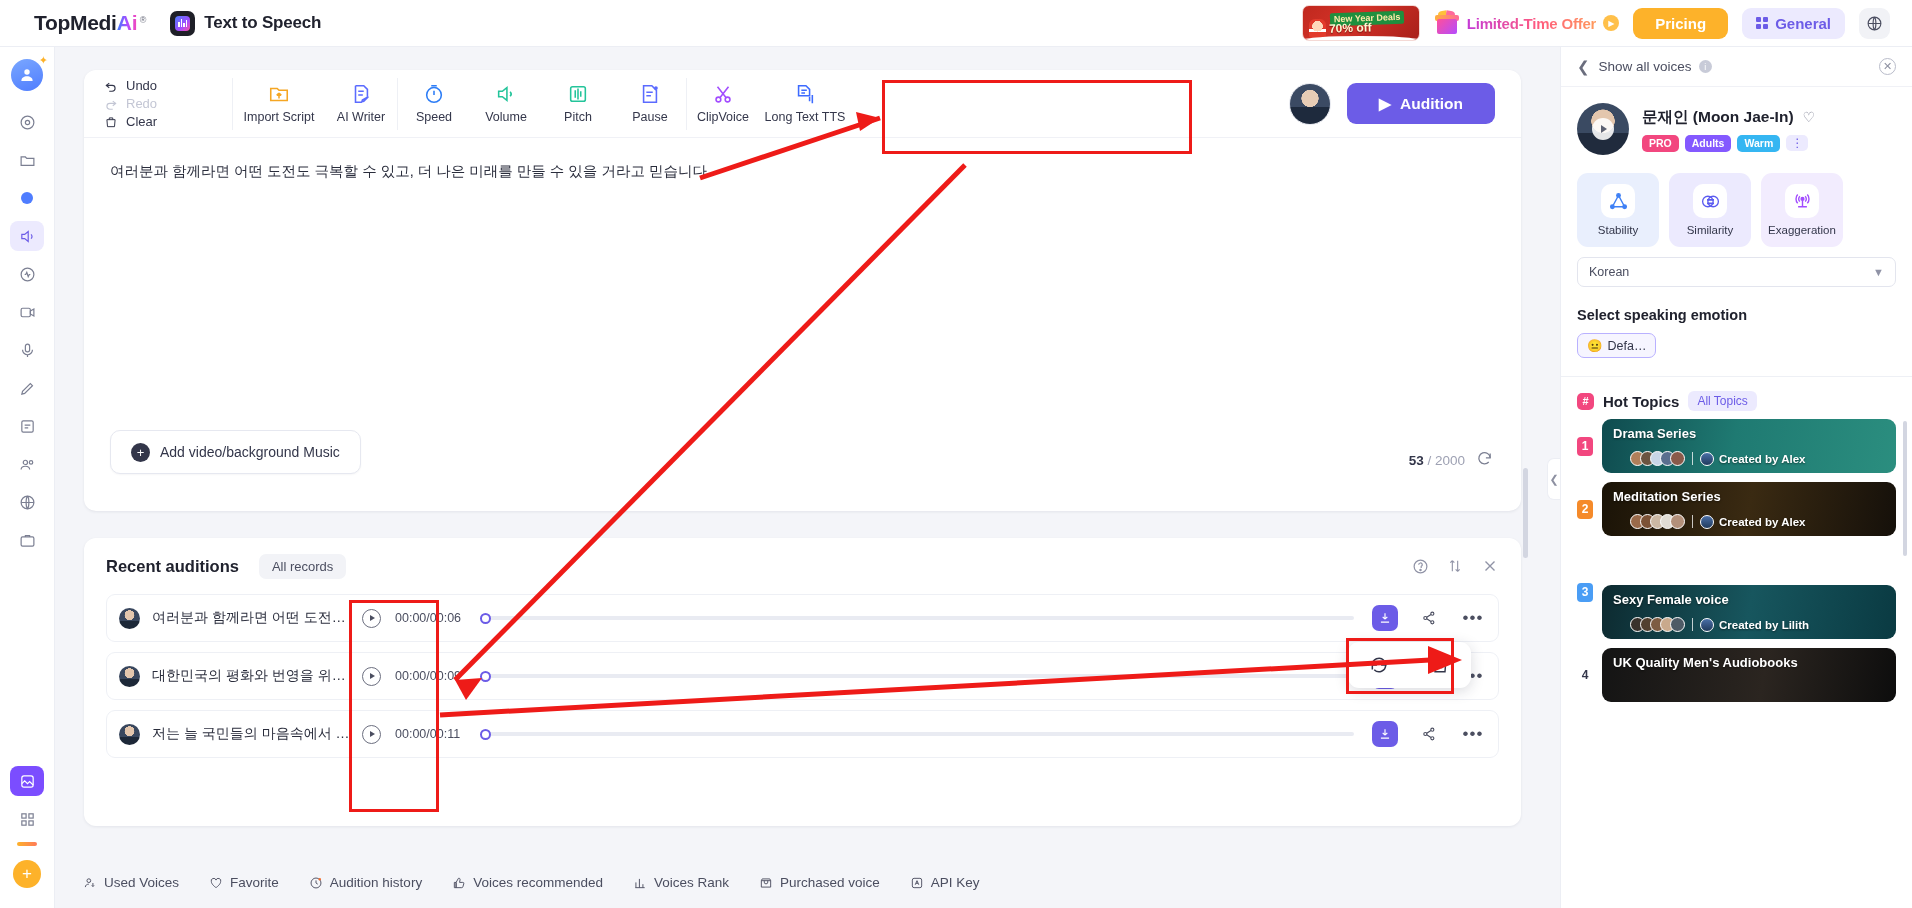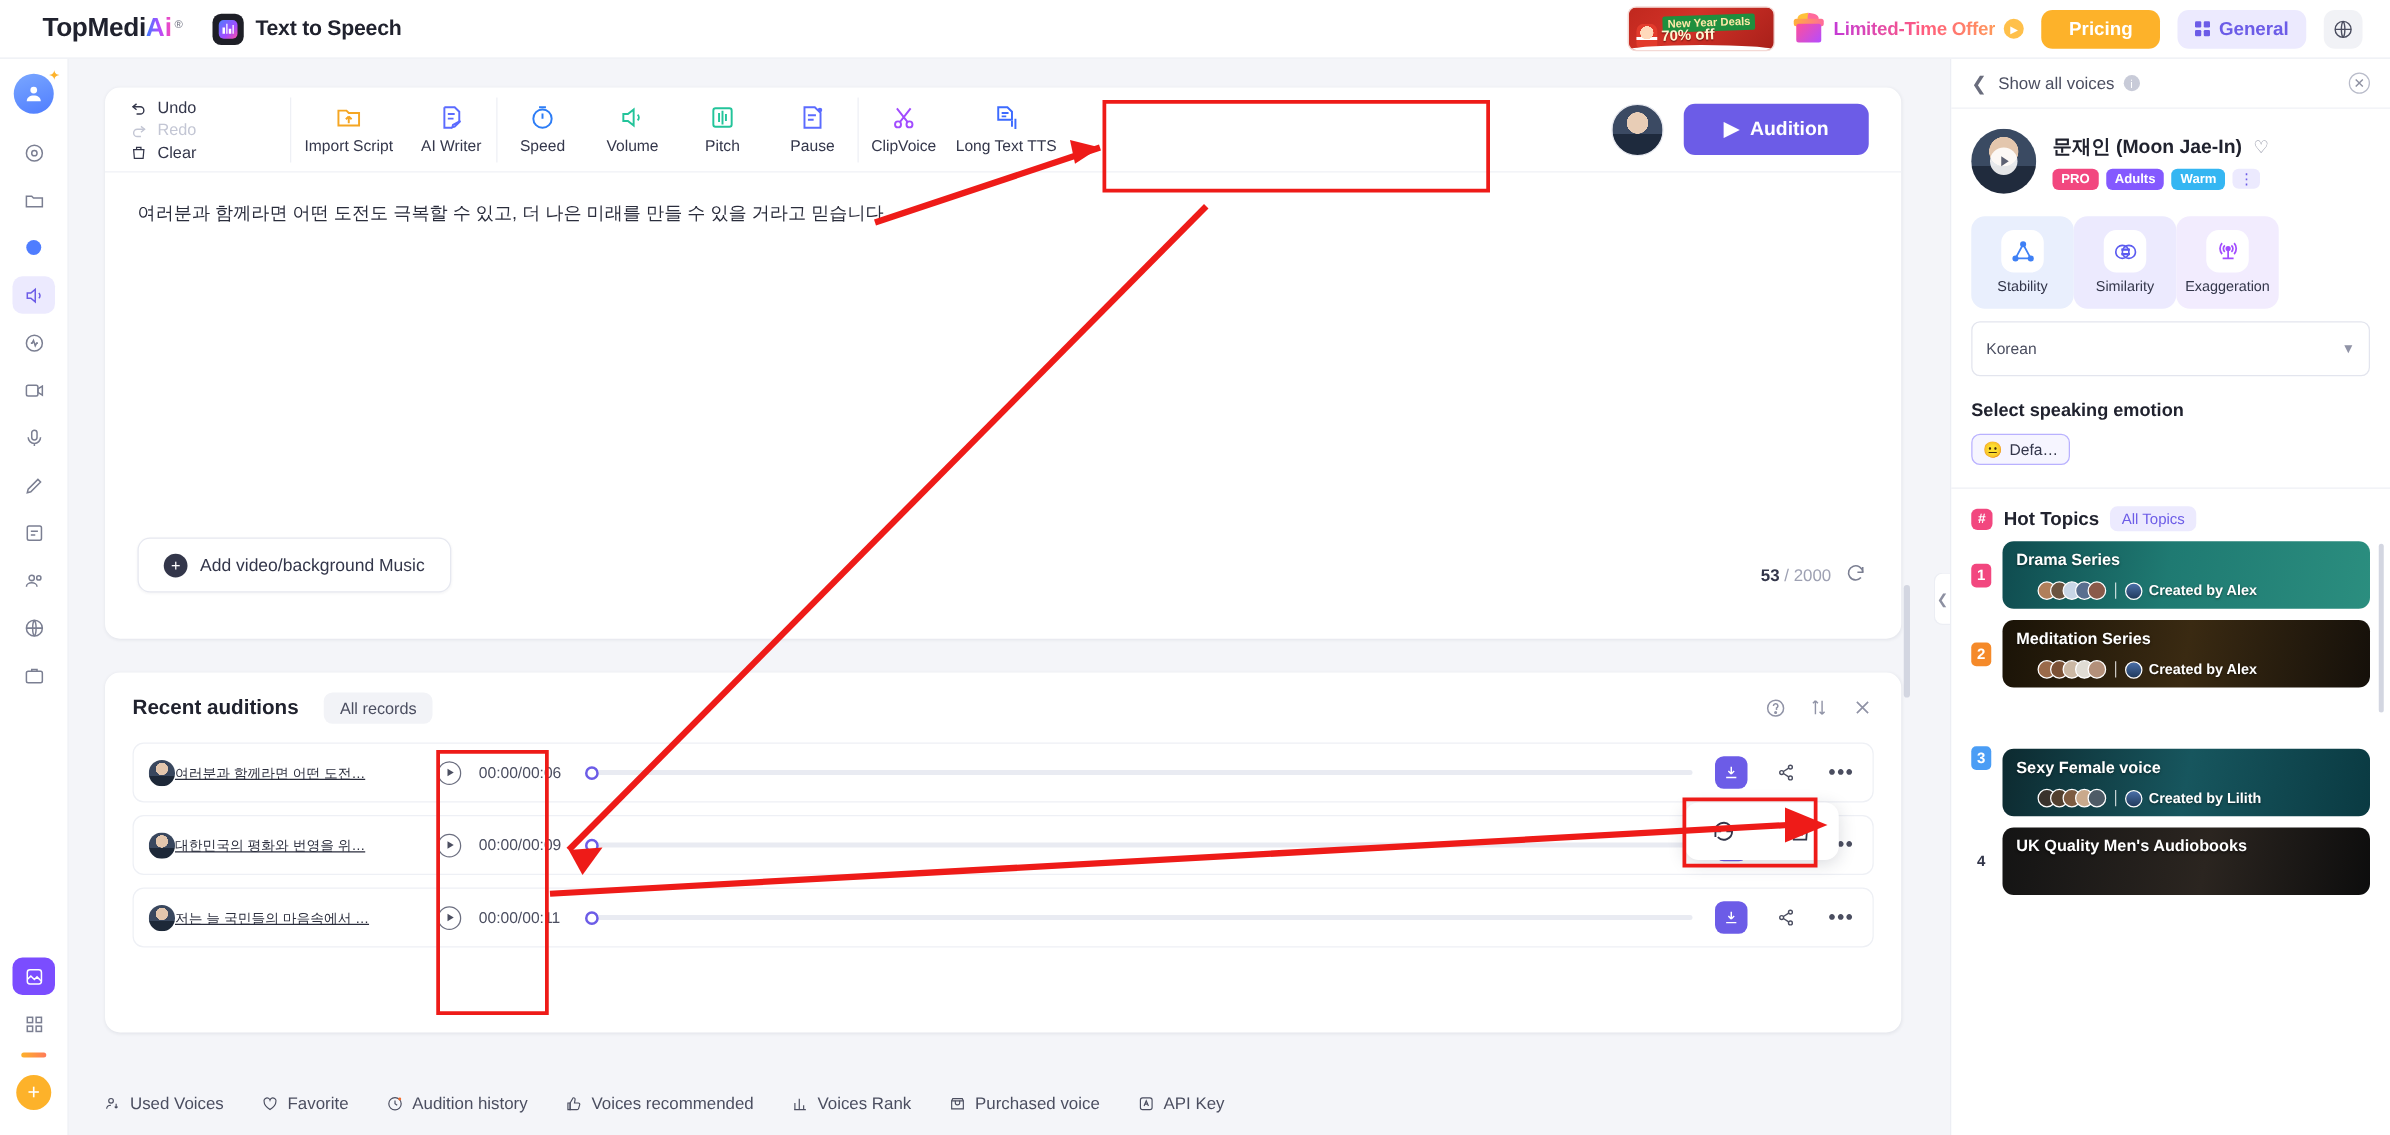--- a/index.html
+++ b/index.html
@@ -193,21 +193,21 @@
   .aud-row {
     height:48px; border:1px solid #eef0f5; border-radius:9px; margin-bottom:10px;
     display:flex; align-items:center; padding:0 12px;
   }
   .aud-avatar {
     width:21px;height:21px;border-radius:50%;
     background: radial-gradient(circle at 50% 34%, #e3c6ad 0 28%, transparent 29%),
                 linear-gradient(#39475e 0 60%, #1d2838 60%);
     flex:none;
   }
-  .aud-label { font-size:11px; color:#2a2d3c; width:210px; white-space:nowrap; overflow:hidden;text-decoration:underline; }
+  .aud-label { font-size:14px; color:#2a2d3c; margin-left:12px; width:210px; white-space:nowrap; overflow:hidden; }
   .aud-play {
     width:19px;height:19px;border-radius:50%;border:1.4px solid #6c6f80;
     display:flex;align-items:center;justify-content:center;cursor:pointer;flex:none;
   }
   .aud-play i { width:0;height:0;border-left:5px solid #4b4e60;border-top:3.5px solid transparent;border-bottom:3.5px solid transparent;margin-left:1.5px;}
   .aud-time { font-size:12.5px; color:#4b4e60; margin-left:14px; width:86px; }
   .aud-track { flex:1; height:4px; background:#e9ebf2; border-radius:2px; position:relative; margin-right:18px; }
   .aud-knob { position:absolute; left:-1px; top:-3.5px; width:11px;height:11px;border-radius:50%;background:#fff;border:2.3px solid #6c5ce7; }
   .aud-dl {
     width:26px;height:26px;border-radius:7px;background:#6c5ce7;color:#fff;
@@ -266,35 +266,35 @@
   .rp-heart { color:#8d90a1; cursor:pointer; font-size:14px; }
   .rp-tags { display:flex; align-items:center; gap:6px; margin-top:7px; }
   .tag { font-size:10.5px; font-weight:700; color:#fff; border-radius:5px; padding:2.5px 7px; }
   .tag.pro { background:#f2477f; }
   .tag.adults { background:#8459ff; }
   .tag.warm { background:#35b6f2; }
   .tag-more { background:#eceafe;color:#6c5ce7;border-radius:5px;padding:2px 5px;font-size:12px;cursor:pointer;line-height:1;}
 
   .rp-sec-title { font-size:14.5px; font-weight:700; color:#20222e; padding:14px 16px 0 16px; display:flex; align-items:center; gap:7px;}
   .rp-sec-title .q { width:14px;height:14px;border-radius:50%;background:#c8cbd8;color:#fff;font-size:9.5px;display:flex;align-items:center;justify-content:center;}
-  .settings-grid { display:flex; padding:12px 16px 0 16px; }
+  .settings-grid { display:flex; gap:10px; padding:12px 16px 0 16px; }
   .setting {
     width:82px; height:74px; border-radius:11px; display:flex; flex-direction:column;
     align-items:center; justify-content:center; gap:6px; cursor:pointer;
   }
   .setting.s1 { background:#e9effd; }
   .setting.s2 { background:#eceafe; }
   .setting.s3 { background:#f2ecfe; }
   .setting .ico { width:34px;height:34px;border-radius:10px;background:#fff;display:flex;align-items:center;justify-content:center;}
   .setting .ico svg { width:21px;height:21px;}
   .setting .lbl { font-size:11.5px; color:#33364a; }
 
   .rp-label { font-size:14.5px; font-weight:700; color:#20222e; padding:20px 16px 0 16px; }
   .rp-select {
-    margin:10px 16px 0 16px; height:44px; border:1px solid #e3e5ee; border-radius:7px;
+    margin:10px 16px 0 16px; height:30px; border:1px solid #e3e5ee; border-radius:7px;
     display:flex; align-items:center; padding:0 11px; font-size:12.5px; color:#4b4e60; cursor:pointer;
   }
   .rp-select .chev { margin-left:auto; color:#9093a6; font-size:11px; }
   .emotion-chip {
     margin:10px 16px 0 16px; display:inline-flex; align-items:center; gap:5px; width:max-content;
     border:1px solid #b9b1ff; background:#f6f5ff; border-radius:7px; padding:4px 9px;
     font-size:12.5px; color:#33364a; cursor:pointer;
   }
 
   .rp-divider { height:1px; background:#eef0f5; margin:18px 0 0 0; }

